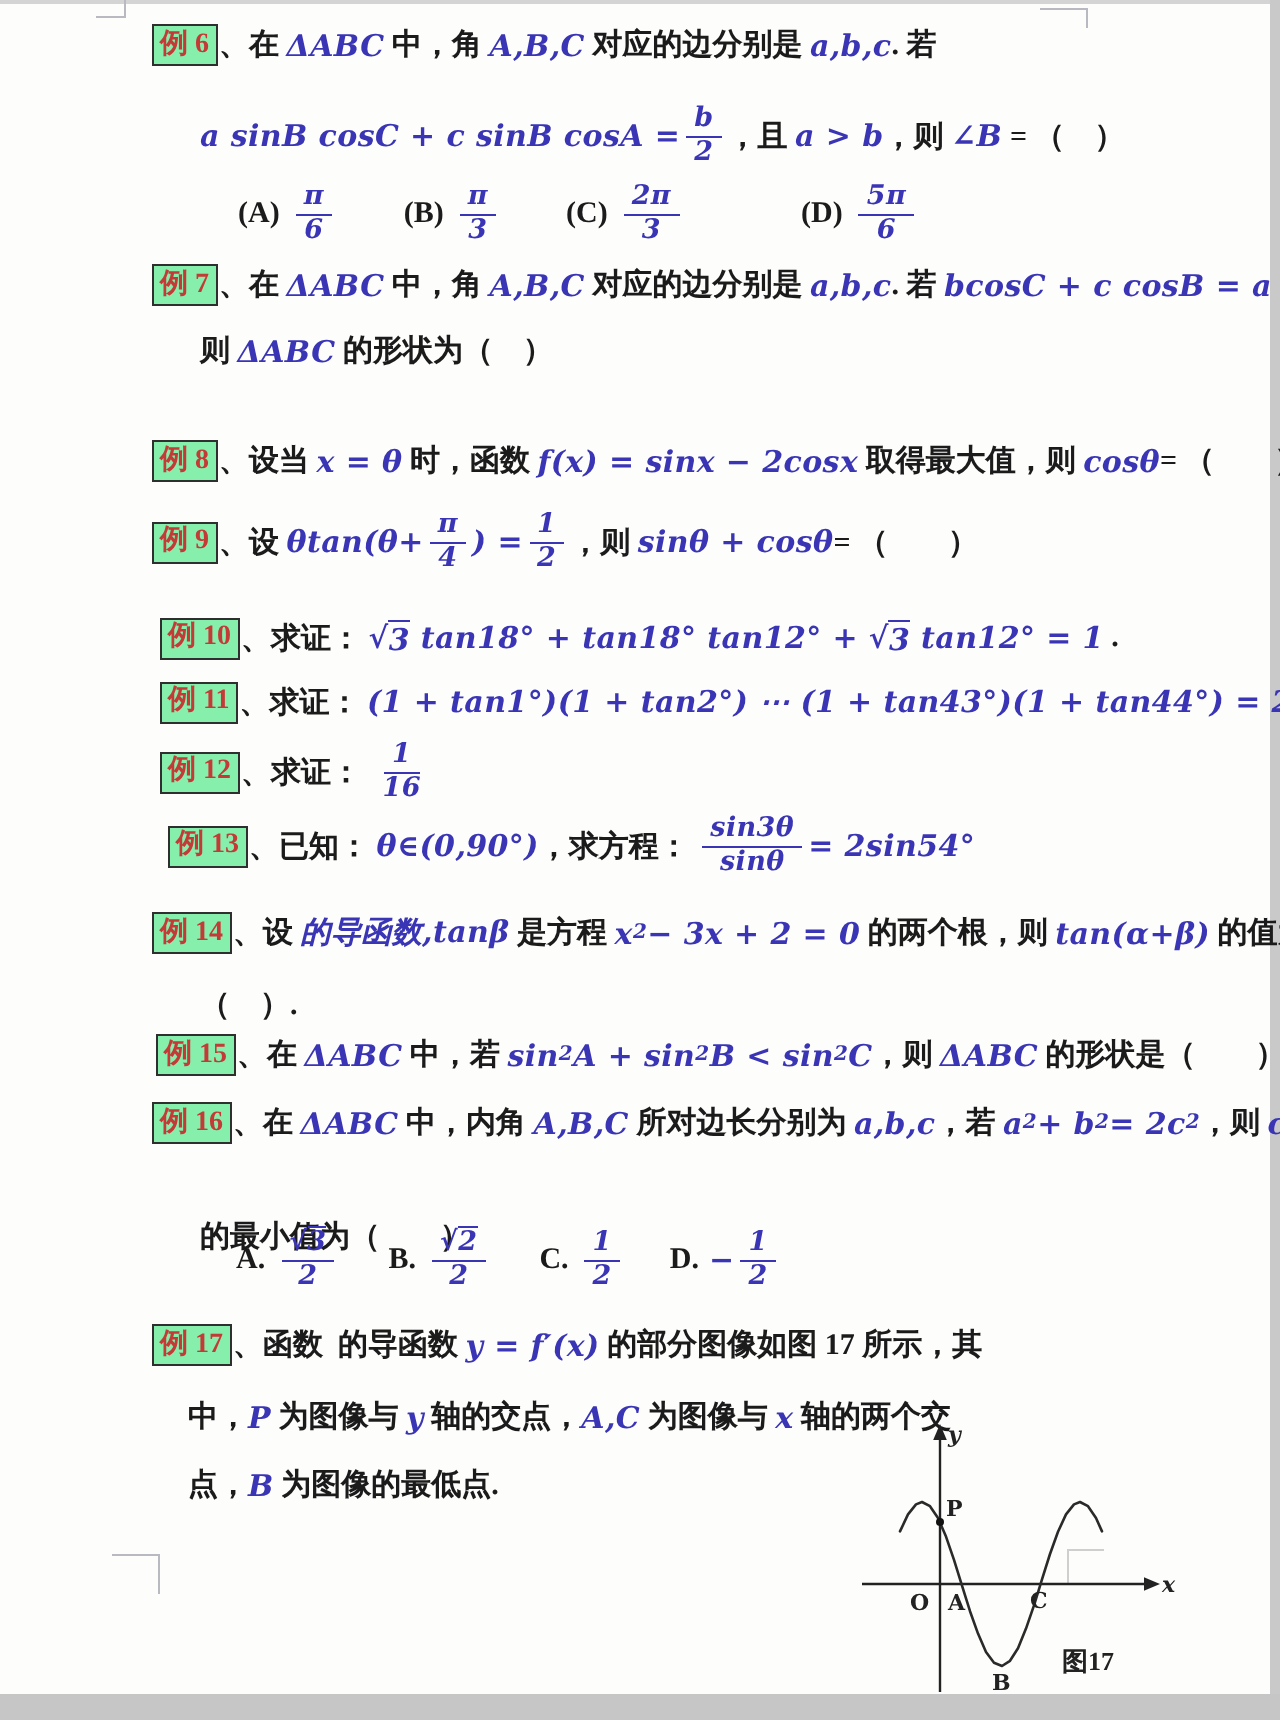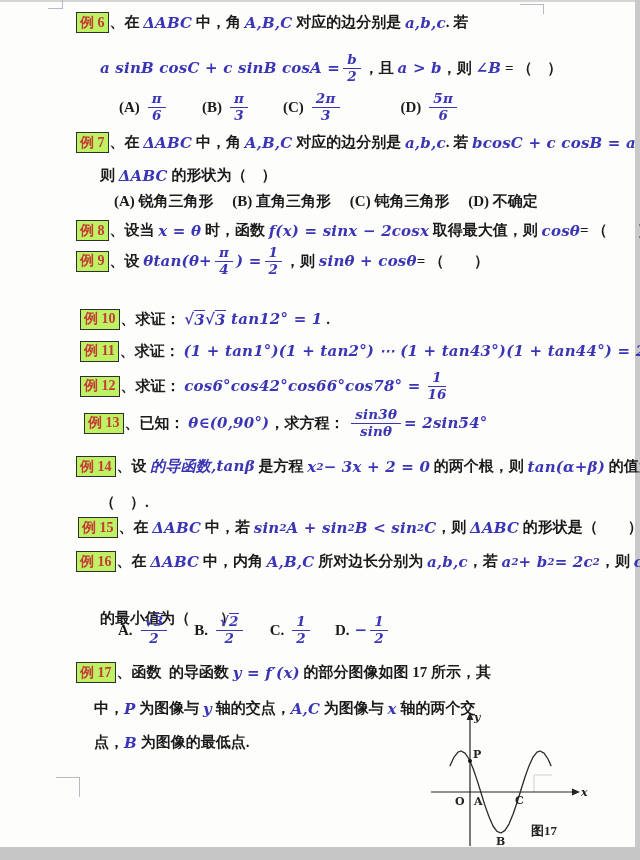--- a/index.html
+++ b/index.html
@@ -7,21 +7,21 @@
         font-family:"Liberation Serif",serif;font-size:15px;}
   .edge{position:absolute;}
   .edge-top{left:0;top:0;width:640px;height:2px;background:#d4d4d4;}
   .edge-right{left:635px;top:0;width:5px;height:860px;background:#c9c9c9;}
   .edge-bottom{left:0;top:847px;width:640px;height:13px;background:#c6c6c6;}
   .mark{position:absolute;background:#b9b9c1;}
   .line{position:absolute;display:flex;align-items:center;white-space:pre;color:#1b1b1b;}
   .cn{font-family:"Liberation Serif",serif;font-weight:700;color:#1b1b1b;}
   .m{font-family:"DejaVu Serif",serif;font-style:italic;font-weight:700;color:#3a35b5;letter-spacing:.2px;}
   .lblbox{display:inline-flex;align-items:center;border:1.5px solid #2f2f2f;padding:0 3px;height:19px;
-          margin-right:1px;background:#bef264;}
+          margin-right:1px;background:#86efac;}
   .lbl{font-family:"Liberation Serif",serif;font-weight:700;color:#c43a36;font-size:14px;line-height:1;}
   .frac{display:inline-flex;flex-direction:column;align-items:center;line-height:1.15;font-size:13.5px;margin:0 3px;}
   .frac .fn{padding:0 4px;border-bottom:1.4px solid currentColor;display:inline-flex;align-items:flex-end;}
   .frac .fd{padding:0 4px;}
   .rad{border-top:1.4px solid currentColor;}
   .sup{font-size:10px;vertical-align:6px;font-style:italic;}
   .opt{display:inline-flex;align-items:center;}
   .optk{margin-right:5px;}
   .fig{position:absolute;left:428px;top:708px;}
   .fig text{font-family:"DejaVu Serif",serif;font-weight:700;fill:#222;font-size:11px;}
@@ -79,68 +79,65 @@
     <span class="m">a,b,c</span>
     <span class="cn">. 若 </span>
     <span class="m">bcosC + c cosB = a sinA</span>
     
   </div>
   <div class="line" style="left:100px;top:165px;height:21px">
     <span class="cn">则 </span>
     <span class="m">ΔABC</span>
     <span class="cn"> 的形状为（　）</span>
   </div>
-  <div class="line" style="left:114px;top:191px;height:21px">
-    <span class="cn">(A) 锐角三角形　 (B) 直角三角形　 (C) 钝角三角形　 (D) 不确定</span>
-  </div>
 
   <div class="line" style="left:76px;top:220px;height:21px">
     <span class="lblbox"><span class="lbl">例 8</span></span>
     <span class="cn">、设当 </span>
     <span class="m">x = θ</span>
     <span class="cn"> 时，函数 </span>
     <span class="m">f(x) = sinx − 2cosx</span>
     <span class="cn"> 取得最大值，则 </span>
     <span class="m">cosθ</span>
     <span class="cn">= （　　）</span>
   </div>
 
-  <div class="line" style="left:76px;top:243px;height:36px">
+  <div class="line" style="left:76px;top:253px;height:36px">
     <span class="lblbox"><span class="lbl">例 9</span></span>
     <span class="cn">、设 </span>
     <span class="m">θ</span>
     <span class="m">tan(θ+</span>
     <span class="frac m"><span class="fn">π</span><span class="fd">4</span></span>
     <span class="m">) =</span>
     <span class="frac m"><span class="fn">1</span><span class="fd">2</span></span>
     <span class="cn">，则 </span>
     <span class="m">sinθ + cosθ</span>
     <span class="cn">= （　　）</span>
   </div>
 
   <div class="line" style="left:80px;top:306px;height:26px">
     <span class="lblbox"><span class="lbl">例 10</span></span>
     <span class="cn">、求证： </span>
     <span class="m">√</span><span class="m rad">3</span>
+    <span class="m"> tan18° + tan18° tan12° + </span>
     <span class="m">√</span><span class="m rad">3</span>
     <span class="m"> tan12° = 1</span>
     <span class="cn"> .</span>
   </div>
 
   <div class="line" style="left:80px;top:340px;height:22px">
     <span class="lblbox"><span class="lbl">例 11</span></span>
     <span class="cn">、求证： </span>
     <span class="m">(1 + tan1°)(1 + tan2°) ⋯ (1 + tan43°)(1 + tan44°) = 2</span>
     
   </div>
 
   <div class="line" style="left:80px;top:368px;height:36px">
     <span class="lblbox"><span class="lbl">例 12</span></span>
     <span class="cn">、求证： </span>
-    <span class="m">cos6°cos42°cos66°cos78° =</span>
     <span class="frac m"><span class="fn">1</span><span class="fd">16</span></span>
   </div>
 
   <div class="line" style="left:84px;top:404px;height:38px">
     <span class="lblbox"><span class="lbl">例 13</span></span>
     <span class="cn">、已知： </span>
     <span class="m">θ∈(0,90°)</span>
     <span class="cn">，求方程： </span>
     <span class="frac m"><span class="fn">sin3θ</span><span class="fd">sinθ</span></span>
     <span class="m">= 2sin54°</span>

